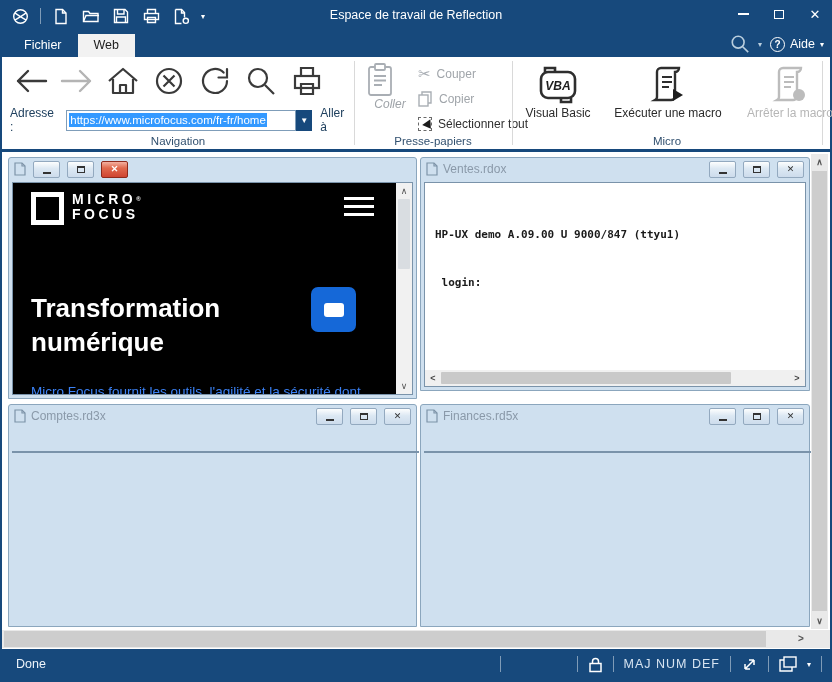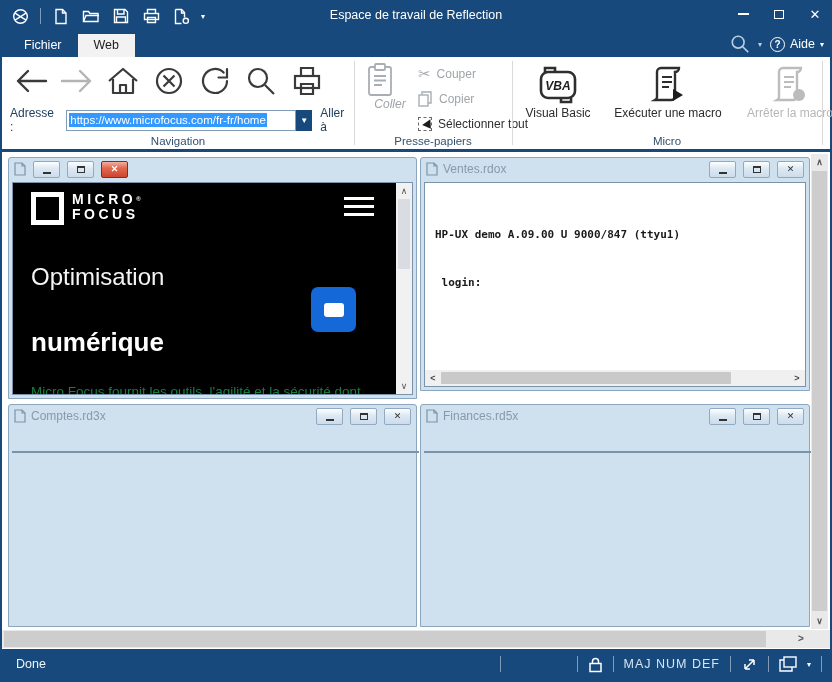--- a/index.html
+++ b/index.html
@@ -83,21 +83,21 @@
   .mf-txt{color:#fff; font-weight:bold; font-size:14px; letter-spacing:3.5px; line-height:15px;}
   .mf-reg{font-size:6px; vertical-align:top;}
   .burger{position:absolute; right:22px; top:14px;}
   .burger i{display:block; width:30px; height:3px; background:#fff; margin-bottom:5px;}
   .m-h1{position:absolute; left:18px; top:80px; color:#f4f4f4; font-size:24px; font-weight:300;}
   .m-h2{position:absolute; left:18px; top:110px; color:#fff; font-size:26px; font-weight:bold;}
   .m-h3{position:absolute; left:18px; top:144px; color:#fff; font-size:26px; font-weight:bold;}
   .chatbtn{position:absolute; right:40px; top:104px; width:45px; height:45px; background:#1568d8; border-radius:7px; display:flex; align-items:center; justify-content:center;}
   .chatbub{width:20px; height:14px; background:#fff; border-radius:3px; position:relative;}
   .chatbub:after{content:""; position:absolute; left:3px; bottom:-4px; border:4px solid transparent; border-top:5px solid #fff; border-left-width:2px;}
-  .m-clip{position:absolute; left:18px; top:201px; width:350px; color:#15803d; font-size:13.5px; white-space:nowrap; overflow:hidden;}
+  .m-clip{position:absolute; left:18px; top:201px; width:350px; color:#3b82f6; font-size:13.5px; white-space:nowrap; overflow:hidden;}
 
   
   #w-ventes{left:418px; top:5px; width:390px; height:234px;}
   .v-body{background:#fff; display:flex; flex-direction:column;}
   .v-text{flex:1; padding:12px 0 0 10px; font-family:"DejaVu Sans Mono",monospace; font-size:11px; font-weight:bold; color:#1a1a1a; line-height:16px; white-space:pre;}
   .hscroll{height:16px; background:#f0f0f0; position:relative;}
   .hs-arrow{position:absolute; top:0; bottom:0; width:16px; text-align:center; color:#444; font-size:9px; line-height:16px; font-weight:bold;}
   .hs-thumb{position:absolute; top:2px; bottom:2px; background:#c9c9c9; border-radius:1px;}
 
   
@@ -354,21 +354,21 @@
               <span class="mf-txt">
                 <span>MICRO</span><span class="mf-reg">®</span><br>
                 <span>FOCUS</span>
               </span>
             </div>
             <div class="burger">
                 <i></i>
                 <i></i>
                 <i></i>
               </div>
-            <div class="m-h1">Optimisation</div>
+            <div class="m-h2">Transformation</div>
             <div class="m-h3">numérique</div>
             <div class="chatbtn">
                 <span class="chatbub"></span>
               </div>
             <div class="m-clip">Micro Focus fournit les outils, l'agilité et la sécurité dont</div>
           </div>
           <div class="vscroll">
             <span class="vs-arrow" style="top:1px">∧</span>
             <span class="vs-thumb" style="top:16px;height:70px"></span>
             <span class="vs-arrow" style="bottom:1px">∨</span>

